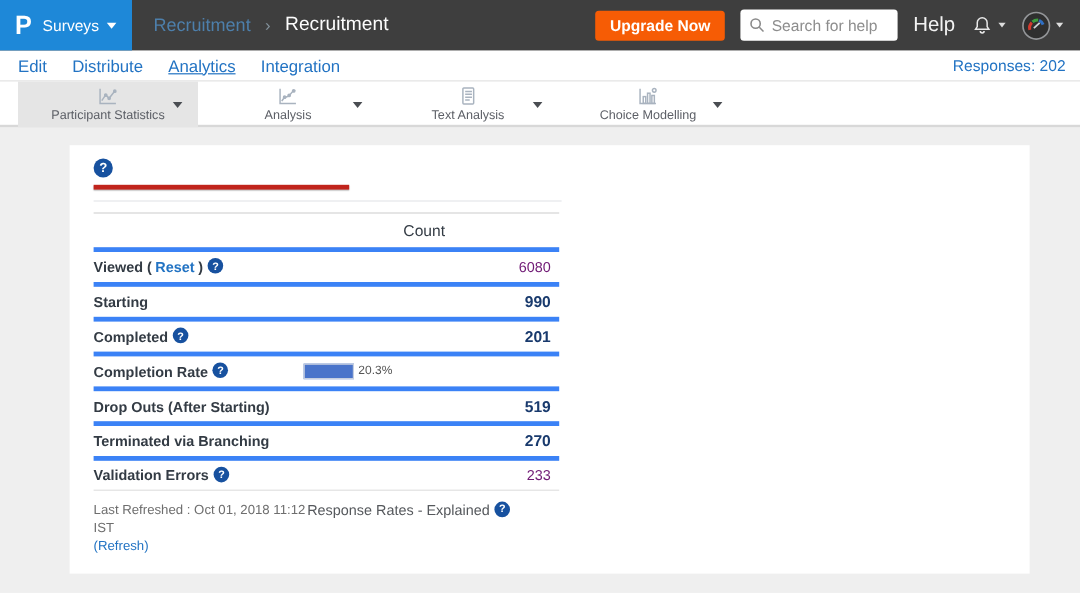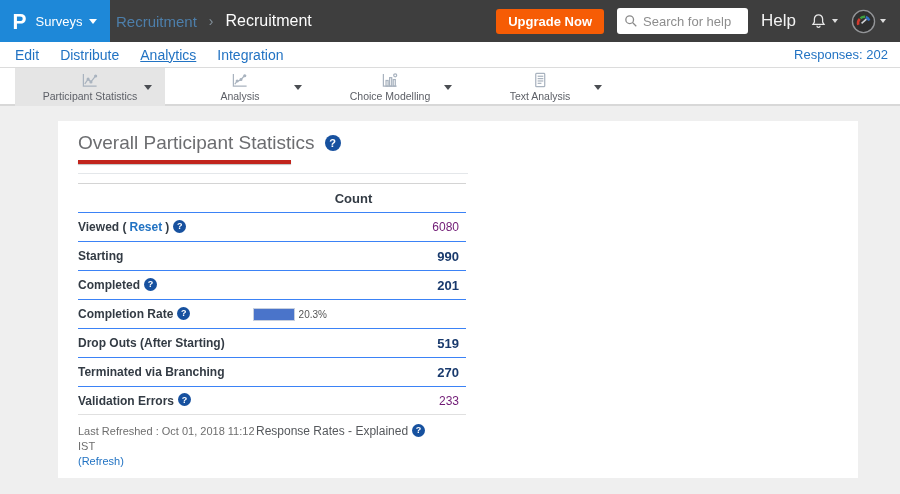--- a/index.html
+++ b/index.html
@@ -6,21 +6,21 @@
   html,body { width:900px; height:494px; overflow:hidden;
     font-family:"Liberation Sans", sans-serif; background:#efefef; }
 
   
   .topbar { height:42px; background:var(--topbar-bg,#3e3e3e); display:flex; align-items:center; position:relative; }
   .logo-box { width:110px; height:42px; background:var(--logo-bg,#1e88d8); display:flex; align-items:center;
     justify-content:center; gap:9px; cursor:pointer; }
   .logo-letter { color:#fff; font-size:21px; font-weight:bold; line-height:1; transform:scaleY(1.05); }
   .product-menu { color:#fff; font-size:13px; display:flex; align-items:center; gap:7px; }
   .tri-down { width:0; height:0; border-left:4px solid transparent; border-right:4px solid transparent; border-top:5px solid #fff; display:inline-block; }
-  .breadcrumb { display:flex; align-items:center; margin-left:6px; gap:12px; }
+  .breadcrumb { display:flex; align-items:center; margin-left:18px; gap:12px; }
   .crumb-parent { color:#4d7fab; font-size:15px; cursor:pointer; }
   .crumb-sep { color:#84929c; font-size:14px; }
   .crumb-current { color:#fdfdfd; font-size:16px; }
   .topbar-right { margin-left:auto; display:flex; align-items:center; gap:13px; padding-right:14px; }
   .upgrade-btn { background:var(--upgrade-orange,#f65c05); color:#fff; border:none; font-weight:bold;
     font-size:13px; padding:5px 12px; border-radius:3px; cursor:pointer; font-family:inherit; }
   .searchwrap { position:relative; }
   .searchwrap svg { position:absolute; left:7px; top:6px; }
   .search-input { width:131px; height:26px; border:none; border-radius:3px; padding:0 6px 0 26px;
     font-size:13px; font-family:inherit; color:#444; }
@@ -53,28 +53,28 @@
   .title-row { display:flex; align-items:center; gap:10px; }
   .page-title { font-size:19px; color:#6c6d70; }
   .help { display:inline-flex; align-items:center; justify-content:center; background:#17519f; color:#fff;
     border-radius:50%; font-weight:bold; cursor:pointer; }
   .help.lg { width:16px; height:16px; font-size:11px; }
   .help.sm { width:13px; height:13px; font-size:9px; margin-left:4px; position:relative; top:-1px; }
   .red-underline { width:213px; height:4px; background:var(--title-red,#c1241c); margin-top:6px; box-shadow:0 1px 1px rgba(0,0,0,.25); }
   .title-divider { border-top:1px solid #e4e7ea; margin-top:9px; width:390px; }
 
   .stats-table { width:388px; margin-top:9px; font-size:12px; }
-  .trow { display:flex; align-items:center; height:29px; border-top:1px solid #3b82f6; }
+  .trow { display:flex; align-items:center; height:29px; border-top:4px solid #3b82f6; }
   .trow.header { border-top:1px solid #d4d4d4; }
   .trow.last { border-bottom:1px solid #e0e0e0; }
   .tlabel { flex:1; font-weight:bold; color:#333b44; display:flex; align-items:center; }
   .tlabel .link { color:var(--accent,#2273c3); font-weight:bold; text-decoration:none; margin:0 3px; cursor:pointer; }
   .tcol { width:225px; display:flex; align-items:center; justify-content:flex-end; padding-right:7px; }
   .tcol.center { justify-content:center; padding-right:0; }
-  .count-header { font-weight:bold; color:#333b44; font-size:13px; }
+  .count-header { font-weight:normal; color:#333b44; font-size:13px; }
   .tval-strong { font-weight:bold; color:var(--value-navy,#193a6d); font-size:13px; }
   .tval-muted { color:#701a75; font-size:12px; }
   .tcol.barcol { justify-content:flex-start; padding-left:12px; }
   .bar-fill { height:13px; background:var(--bar-blue,#4a74ca); border:1px solid #c6cfdf; }
   .bar-text { font-size:10px; color:#555; margin-left:4px; }
 
   .table-footer { display:flex; margin-top:9px; align-items:flex-start; }
   .refresh-block { width:178px; font-size:11px; color:#6e6e6e; line-height:1.35; }
   .refresh-link { color:var(--accent,#2273c3); cursor:pointer; }
   .rates-block { font-size:12px; color:#55585c; display:flex; align-items:center; }
@@ -158,49 +158,48 @@
           <circle cx="11" cy="8" r="1" fill="#a9b3bf"></circle>
           <circle cx="15" cy="4" r="1" fill="#a9b3bf"></circle>
       </svg>
     </span>
     <span class="tool-label">Analysis</span>
     <span class="tool-caret"></span>
   </div>
   <div class="tool-tab">
     <span class="ticon">
       <svg width="20" height="17" viewBox="0 0 20 18">
+        <rect x="5.5" y="1.5" width="9.5" height="14" rx="0.8"></rect>
+        <line x1="7.5" y1="4.5" x2="13.5" y2="4.5"></line>
+          <line x1="7.5" y1="7" x2="13.5" y2="7"></line>
+        <line x1="7.5" y1="9.5" x2="13.5" y2="9.5"></line>
+          <line x1="7.5" y1="12" x2="11.5" y2="12"></line>
+      </svg>
+    </span>
+    <span class="tool-label">Text Analysis</span>
+    <span class="tool-caret"></span>
+  </div>
+  <div class="tool-tab">
+    <span class="ticon">
+      <svg width="20" height="17" viewBox="0 0 20 18">
         <path d="M3 2v13h14"></path>
         <rect x="5.8" y="9" width="2.2" height="6"></rect>
           <rect x="9.6" y="6" width="2.2" height="9"></rect>
           <rect x="13.4" y="8" width="2.2" height="7"></rect>
         <circle cx="15.5" cy="3.5" r="1.6"></circle>
       </svg>
     </span>
     <span class="tool-label">Choice Modelling</span>
     <span class="tool-caret"></span>
   </div>
-  <div class="tool-tab">
-    <span class="ticon">
-      <svg width="20" height="17" viewBox="0 0 20 18">
-        <rect x="5.5" y="1.5" width="9.5" height="14" rx="0.8"></rect>
-        <line x1="7.5" y1="4.5" x2="13.5" y2="4.5"></line>
-          <line x1="7.5" y1="7" x2="13.5" y2="7"></line>
-        <line x1="7.5" y1="9.5" x2="13.5" y2="9.5"></line>
-          <line x1="7.5" y1="12" x2="11.5" y2="12"></line>
-      </svg>
-    </span>
-    <span class="tool-label">Text Analysis</span>
-    <span class="tool-caret"></span>
-  </div>
 </div>
 
 <div class="main">
   <div class="card">
     <div class="title-row">
-      <span class="page-title">Overall Participant Statistics</span>
       <span class="help lg">?</span>
     </div>
     <div class="red-underline"></div>
     <div class="title-divider"></div>
 
     <div class="stats-table">
       <div class="trow header">
         <div class="tlabel"></div>
         <div class="tcol center count-header">Count</div>
       </div>

